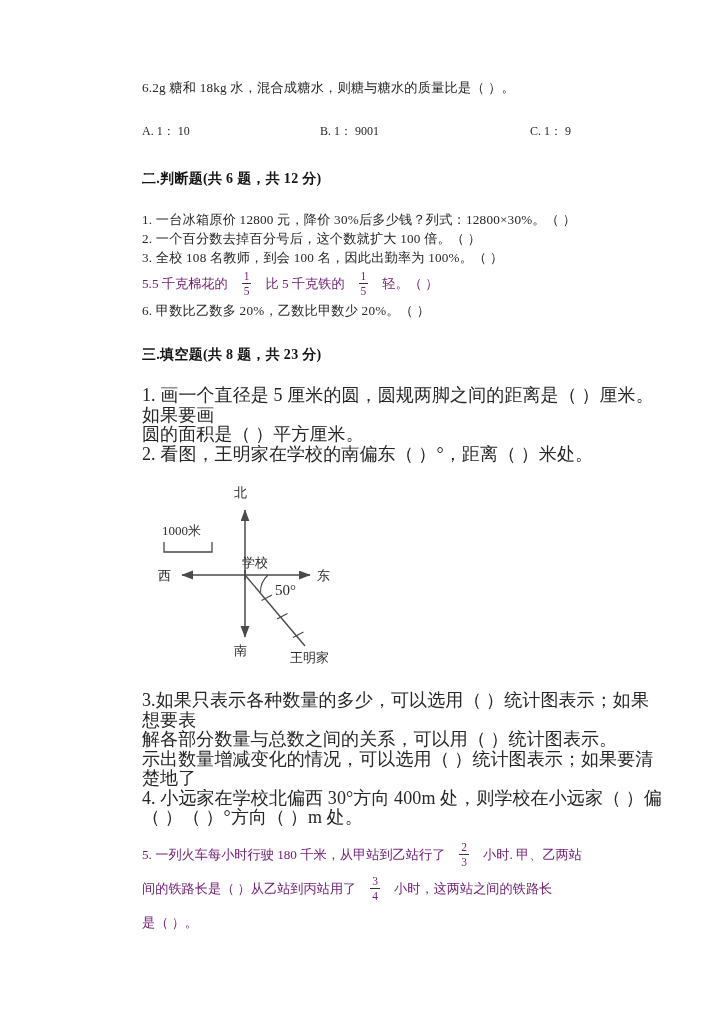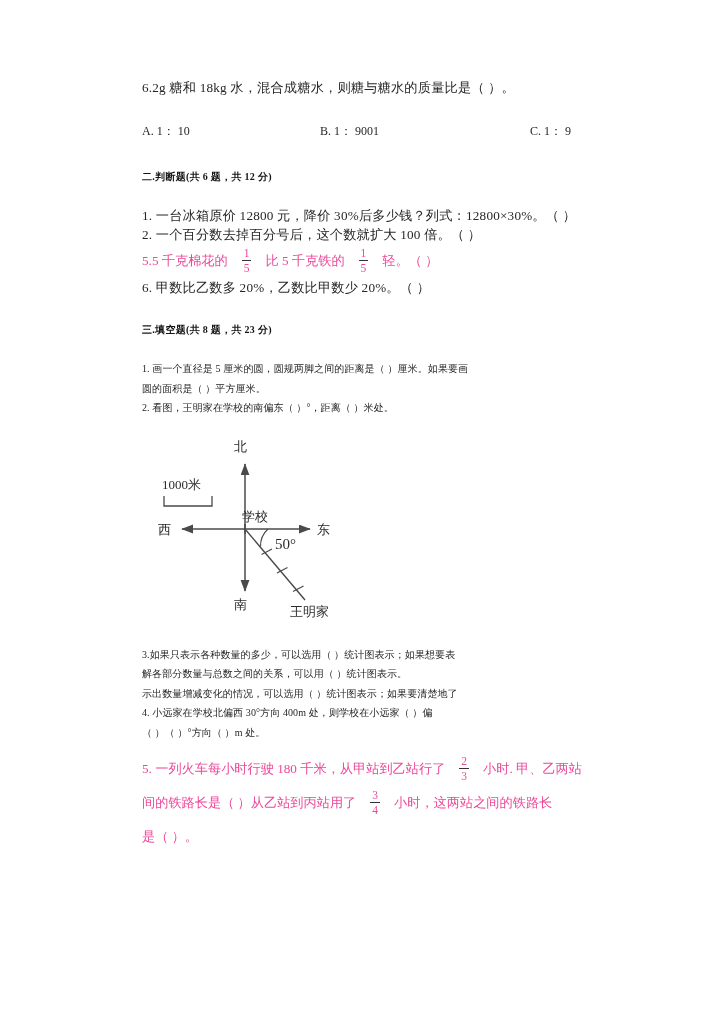--- a/index.html
+++ b/index.html
@@ -32,27 +32,27 @@
 
   
   .q-line {
     font-size: 13.2px;
     line-height: 19px;
     color: #262626;
     letter-spacing: 0.2px;
     white-space: nowrap;
   }
   .q-para {
-    font-size: 10px;
+    font-size: 18px;
     line-height: 19.5px;
     color: #262626;
     letter-spacing: 0.1px;
   }
   .section-head {
-    font-size: 10px;
+    font-size: 14px;
     font-weight: bold;
     color: #141414;
     letter-spacing: 0.3px;
   }
   .opts {
     font-size: 12px;
     color: #262626;
     display: flex;
   }
   .opts .opt { white-space: nowrap; }
@@ -82,21 +82,21 @@
     display: block;
     height: 1px;
     background: #333;
     margin: 1px 0;
   }
   .frac .den { display: block; padding: 0 2px; }
 
   .tall-line {
     font-size: 13.2px;
     line-height: 34px;
-    color: #ec4899;
+    color: #701a75;
     white-space: nowrap;
   }
 
   
   .diagram {
     position: relative;
     width: 330px;
     height: 195px;
     margin-left: 8px;
   }
@@ -123,20 +123,21 @@
       <span class="opt opt-b">B. 1： 9001</span>
       <span class="opt opt-c">C. 1： 9</span>
     </div>
 
     <div class="sp-30"></div>
     <div class="section-head">二.判断题(共 6 题，共 12 分)</div>
     <div class="sp-22"></div>
 
     <div class="q-line">1. 一台冰箱原价 12800 元，降价 30%后多少钱？列式：12800×30%。（       ）</div>
     <div class="q-line">2. 一个百分数去掉百分号后，这个数就扩大 100 倍。（      ）</div>
+    <div class="q-line">3. 全校 108 名教师，到会 100 名，因此出勤率为 100%。（      ）</div>
 
     <div class="tall-line">
       <span>5.5 千克棉花的</span><span class="frac"><span class="num">1</span><span class="bar"></span><span class="den">5</span></span><span>比 5 千克铁的</span><span class="frac"><span class="num">1</span><span class="bar"></span><span class="den">5</span></span><span>轻。（      ）</span>
     </div>
 
     <div class="q-line">6. 甲数比乙数多 20%，乙数比甲数少 20%。（      ）</div>
 
     <div class="sp-26"></div>
     <div class="section-head">三.填空题(共 8 题，共 23 分)</div>
     <div class="sp-22"></div>

